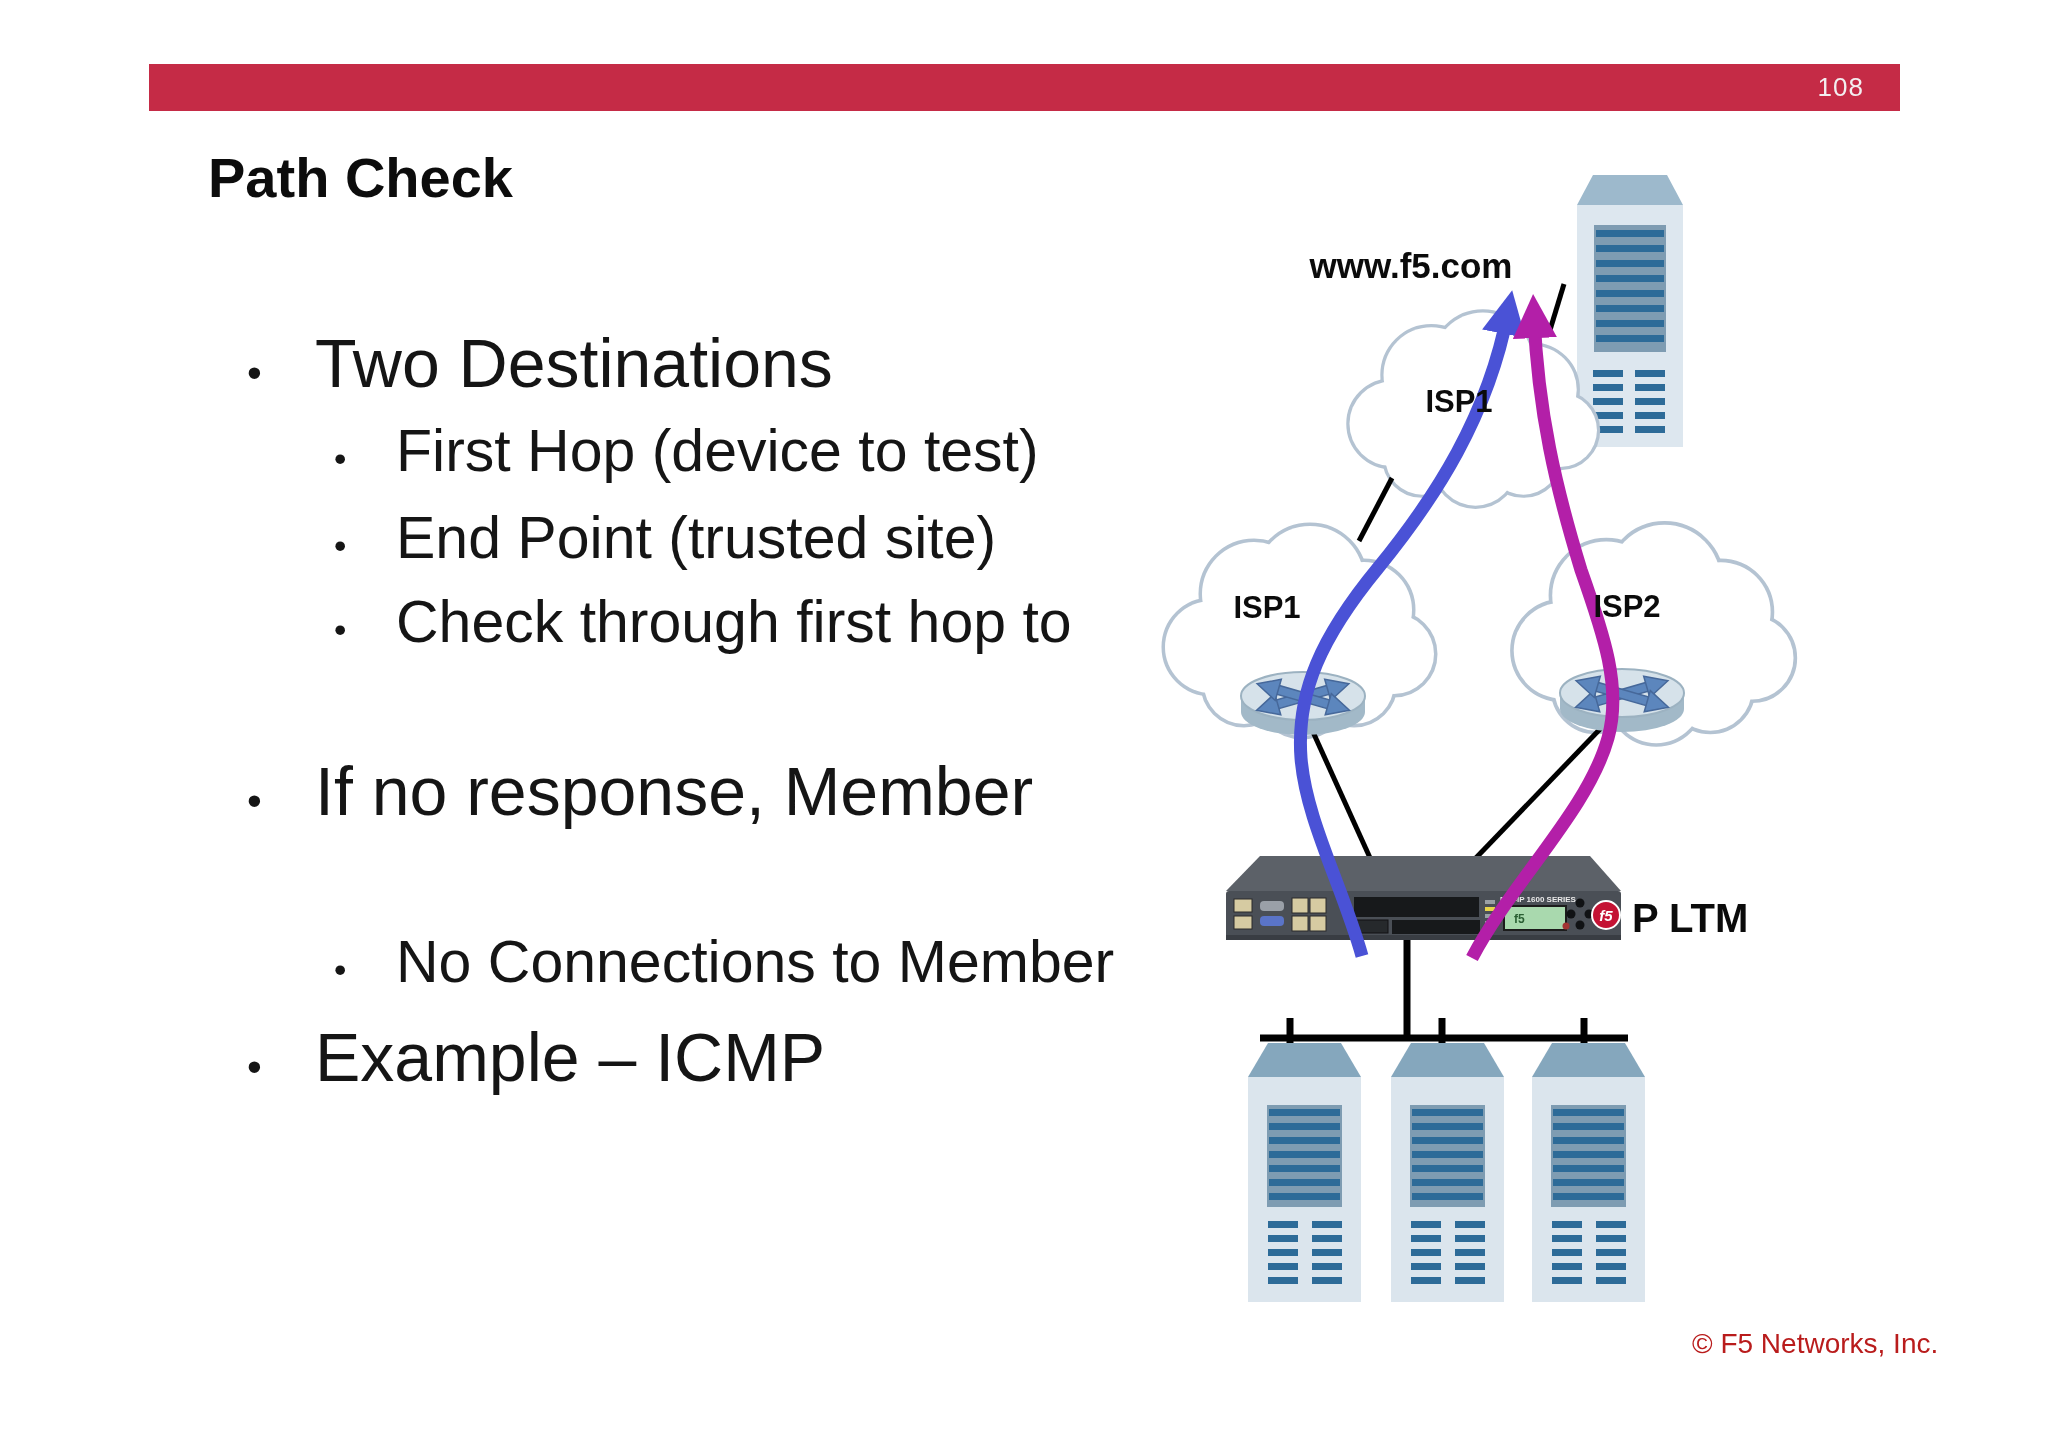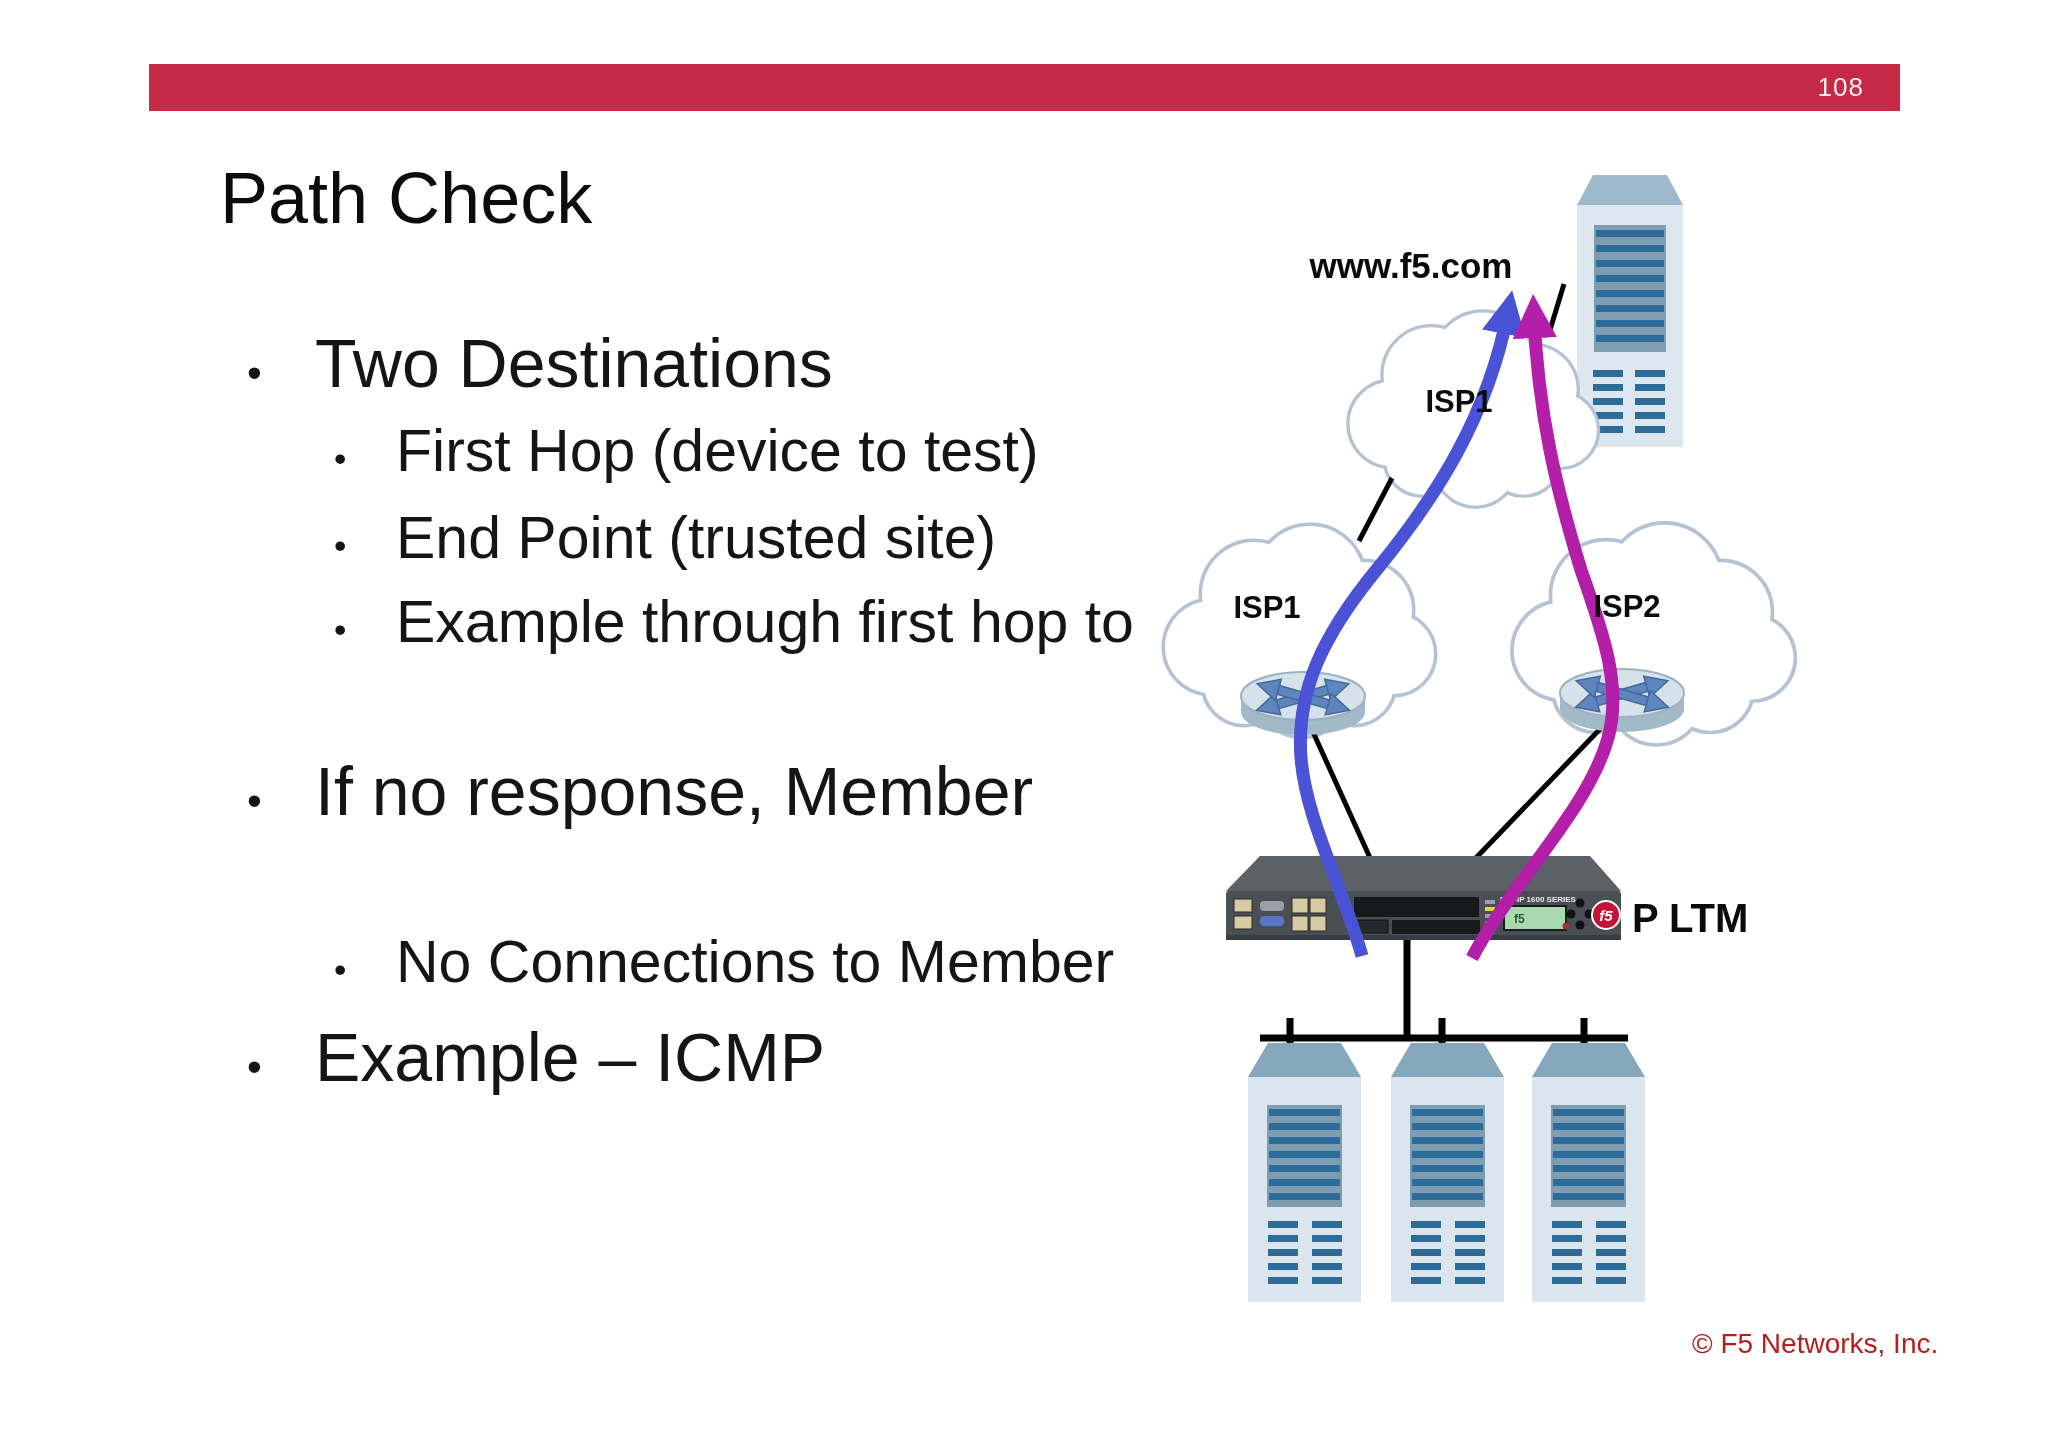--- a/index.html
+++ b/index.html
@@ -9,22 +9,22 @@
     overflow:hidden;
   }
   .accent-bar{
     position:absolute;left:149px;top:64px;width:1751px;height:47px;
     background:#c52b46;display:flex;align-items:center;justify-content:flex-end;
   }
   .page-number{
     color:#f3eef0;font-size:26px;padding-right:36px;letter-spacing:1px;text-align:right;
   }
   .title{
-    position:absolute;left:208px;top:150px;margin:12px;
-    font-size:72px;font-weight:normal;line-height:1;color:#0c0c0c;
+    position:absolute;left:208px;top:150px;margin:0;
+    font-size:56px;font-weight:bold;line-height:1;color:#0c0c0c;
   }
   .li{position:absolute;display:flex;align-items:baseline;color:#151515;}
   .li .marker{display:inline-block;text-align:left;}
   .l1{left:247px;font-size:68px;line-height:1.155;}
   .l1 .marker{width:68px;font-size:0.62em;}
   .l2{left:334px;font-size:59px;line-height:1.27;}
   .l2 .marker{width:62px;font-size:0.60em;}
   .it{}
   .footer{
     position:absolute;left:1692px;top:1328px;font-size:28px;color:#b91c1c;
@@ -53,21 +53,21 @@
     <span>First Hop (device to test)</span>
   </div>
 
   <div class="li l2" style="top:501px;">
     <span class="marker">•</span>
     <span>End Point (trusted site)</span>
   </div>
 
   <div class="li l2" style="top:585px;">
     <span class="marker">•</span>
-    <span><span>Example </span><span class="it">through</span><span> first hop </span><span class="it">to</span><br></span>
+    <span><span>Check </span><span class="it">through</span><span> first hop </span><span class="it">to</span><br></span>
   </div>
 
   <div class="li l1" style="top:752px;">
     <span class="marker">•</span>
     <span><span>If no response, Member</span><br></span>
   </div>
 
   <div class="li l2" style="top:925px;">
     <span class="marker">•</span>
     <span>No Connections to Member</span>

